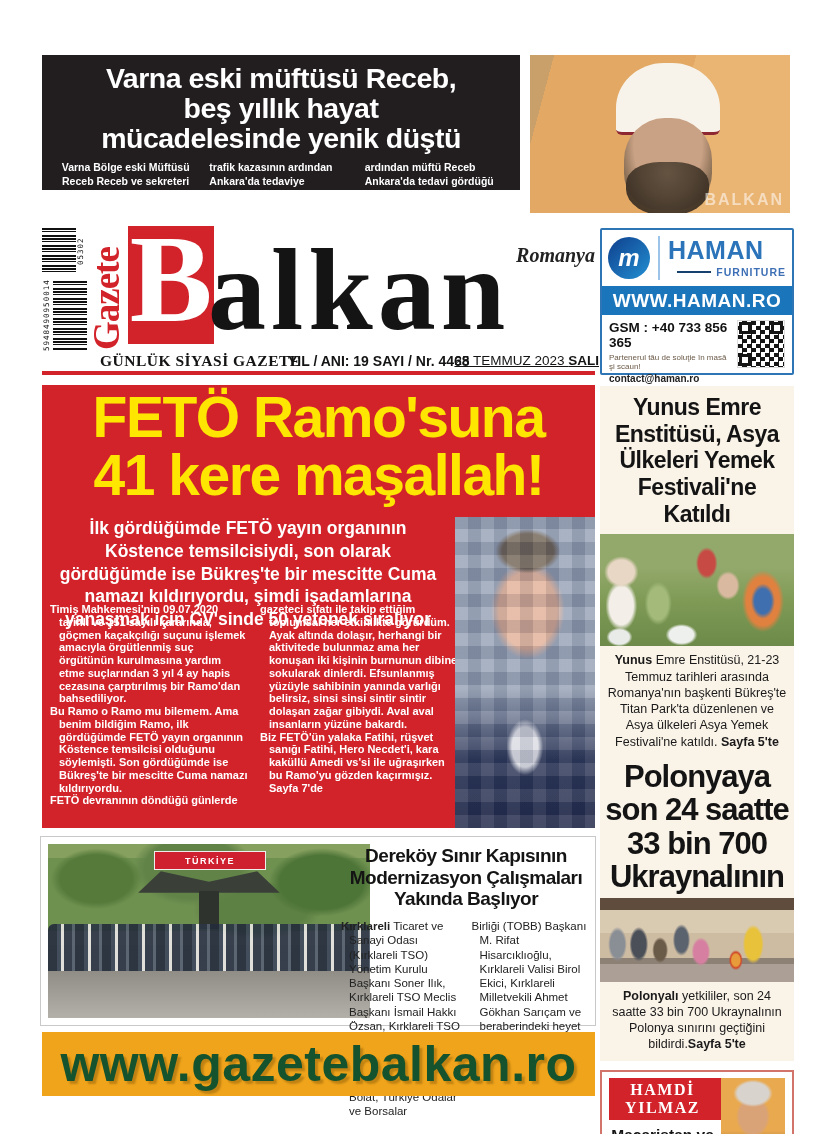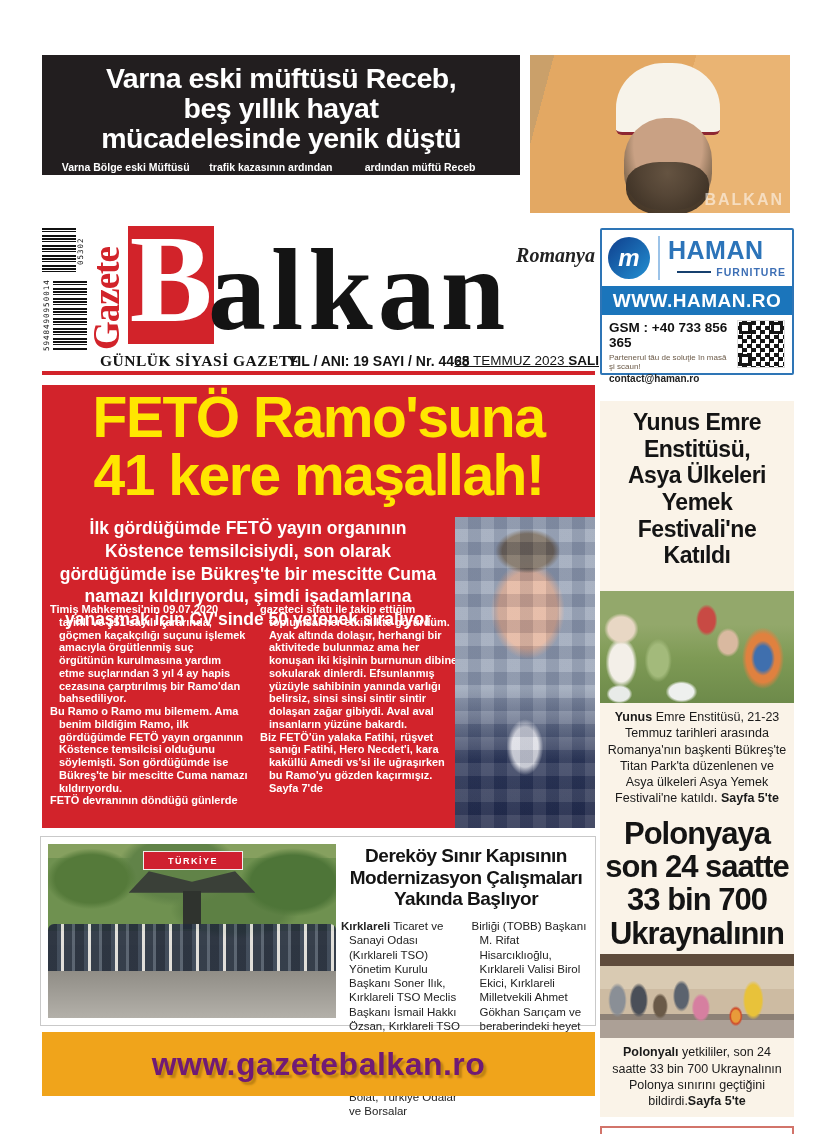--- a/index.html
+++ b/index.html
@@ -1,21 +1,21 @@
 <!DOCTYPE html>
 <html><head>
 <meta charset="utf-8">
 <style>
   html,body{margin:0;padding:0;background:#e9e9e9;}
   .page{position:relative;width:822px;height:1134px;background:#fff;margin:0 auto;
         font-family:"Liberation Sans",sans-serif;overflow:hidden;color:#111;}
   .abs{position:absolute;}
 
   
-  .topbox{left:42px;top:55px;width:478px;height:120px;background:#221e1f;color:#fff;}
+  .topbox{left:42px;top:55px;width:478px;height:135px;background:#221e1f;color:#fff;}
   .topbox h1{margin:0;padding:9px 46px 0;font-size:28.5px;line-height:1.05;text-align:center;
              font-weight:700;letter-spacing:-0.5px;}
   .topcols{display:flex;gap:12px;padding:7px 12px 0;font-size:10.5px;font-weight:700;line-height:1.32;}
   .topcols p{margin:0;flex:1;}
   .topcols p:first-child{text-align:center;}
 
   .topphoto{left:530px;top:55px;width:260px;height:158px;overflow:hidden;
             background:linear-gradient(105deg,#caa06a 0 8%,#e3a863 8% 55%,#eab473 55% 100%);}
   .hat{position:absolute;left:33%;top:5%;width:40%;height:44%;background:#f7f3ea;
        border-radius:46% 46% 6% 6% / 62% 62% 8% 8%;border-bottom:3px solid #8d2732;}
@@ -95,21 +95,21 @@
       repeating-linear-gradient(0deg, rgba(255,255,255,.10) 0 13px, rgba(50,60,90,.13) 13px 26px),
       repeating-linear-gradient(90deg, rgba(255,255,255,.10) 0 13px, rgba(50,60,90,.13) 13px 26px),
       radial-gradient(ellipse 44px 30px at 52% 11%, rgba(110,95,78,.95) 0 58%, rgba(110,95,78,0) 74%),
       radial-gradient(ellipse 50px 66px at 52% 30%, rgba(228,176,150,.97) 0 58%, rgba(228,176,150,0) 74%),
       radial-gradient(ellipse 26px 40px at 50% 74%, rgba(235,235,240,.9) 0 50%, rgba(235,235,240,0) 70%),
       linear-gradient(180deg, rgba(150,160,180,.5) 0 55%, rgba(30,40,75,.92) 78%, rgba(20,28,62,.96) 100%);}
 
   
   .sidebar{left:600px;top:385px;width:194px;}
   .cream{background:#faf3e8;}
-  .yunus-head{margin:16px;padding:8px 3px 6px;font-size:23px;font-weight:700;text-align:center;
+  .yunus-head{margin:1px;padding:8px 3px 6px;font-size:23px;font-weight:700;text-align:center;
               line-height:1.16;letter-spacing:-0.5px;color:#141414;}
   .festphoto{width:194px;height:112px;background-color:#7c9153;
     background-image:
       radial-gradient(ellipse 26px 24px at 11% 34%, #e8d7c4 0 50%, rgba(0,0,0,0) 66%),
       radial-gradient(ellipse 24px 38px at 11% 64%, #f3efe8 0 50%, rgba(0,0,0,0) 66%),
       radial-gradient(ellipse 20px 32px at 30% 62%, #a3ba7b 0 50%, rgba(0,0,0,0) 68%),
       radial-gradient(ellipse 30px 44px at 84% 60%, #3f6fae 0 28%, #e0813f 40% 55%, rgba(0,0,0,0) 70%),
       radial-gradient(ellipse 18px 22px at 66% 46%, #d9b9a0 0 50%, rgba(0,0,0,0) 66%),
       radial-gradient(ellipse 15px 22px at 55% 26%, #c84a44 0 55%, rgba(0,0,0,0) 72%),
       radial-gradient(ellipse 22px 15px at 42% 90%, #eef0ee 0 55%, rgba(0,0,0,0) 72%),
@@ -141,21 +141,21 @@
   .hamdi-title{font-weight:700;font-size:15.5px;text-align:center;line-height:1.2;margin:6px 0 4px;color:#141414;}
 
   
   .derebox{left:40px;top:836px;width:556px;height:190px;border:1px solid #c9c9c9;background:#fff;box-sizing:border-box;}
   .groupphoto{position:absolute;left:7px;top:7px;width:288px;height:174px;overflow:hidden;
     background-image:
       radial-gradient(ellipse 60px 40px at 15% 20%, #557a3a 0 60%, rgba(0,0,0,0) 76%),
       radial-gradient(ellipse 80px 50px at 45% 14%, #618348 0 60%, rgba(0,0,0,0) 76%),
       radial-gradient(ellipse 70px 45px at 85% 22%, #4e7538 0 60%, rgba(0,0,0,0) 76%),
       radial-gradient(ellipse 90px 40px at 65% 38%, #5d8044 0 55%, rgba(0,0,0,0) 72%),
-      linear-gradient(180deg,#86a05f 0 8%,#6f9150 8% 50%,#b8b4a8 50% 58%,#a8a49c 58% 100%);}
+      linear-gradient(180deg,#86a05f 0 8%,#6f9150 8% 50%,#b8b4a8 50% 58%,#a8a49c 58% 100%); padding-left: 34px;}
   .gp-canopy{position:absolute;left:28%;top:13%;width:44%;height:15%;background:#3a4038;
              clip-path:polygon(0 100%,16% 18%,50% 58%,84% 18%,100% 100%);}
   .gp-pillar{position:absolute;left:47%;top:27%;width:6%;height:22%;background:#2f332e;}
   .gp-sign{position:absolute;left:33%;top:4%;width:34%;height:10%;background:#cf2030;border:1px solid #eee;
            color:#fff;font-size:9px;font-weight:700;letter-spacing:1.5px;display:flex;align-items:center;justify-content:center;}
   .gp-figures{position:absolute;left:0;top:46%;width:100%;height:27%;
      background:repeating-linear-gradient(90deg,#232c3a 0 9px,#3a4656 9px 13px,#e6e4df 13px 16px,#2c3644 16px 24px,#55606e 24px 27px);
      border-radius:6px 6px 0 0;opacity:.92;}
   .gp-road{position:absolute;left:0;bottom:0;width:100%;height:27%;
            background:linear-gradient(180deg,#908d86,#b3b0a9);}
@@ -163,21 +163,21 @@
              font-size:19px;font-weight:700;line-height:1.14;letter-spacing:-0.5px;color:#141414;}
   .dere-cols{position:absolute;left:300px;top:82px;width:252px;display:flex;gap:9px;
              font-size:11.5px;line-height:1.24;color:#222;}
   .dere-cols .dcol{flex:1;}
   .dere-cols p{margin:0;text-indent:-8px;padding-left:8px;}
   .dere-cols b{font-weight:700;}
 
   
   .footerbar{left:42px;top:1032px;width:553px;height:64px;background:#f0a41b;
              display:flex;align-items:center;justify-content:center;}
-  .footerbar span{color:#701a75;font-weight:700;font-size:32px;letter-spacing:0.5px;
+  .footerbar span{color:#14532d;font-weight:700;font-size:50px;letter-spacing:0.5px;
                   text-shadow:3px 3px 2px rgba(90,60,0,.32);}
 </style>
 </head>
 <body>
 
 <div class="page">
 
   <section class="abs topbox">
     <h1>Varna eski müftüsü Receb, beş yıllık hayat mücadelesinde yenik düştü</h1>
     <div class="topcols">

